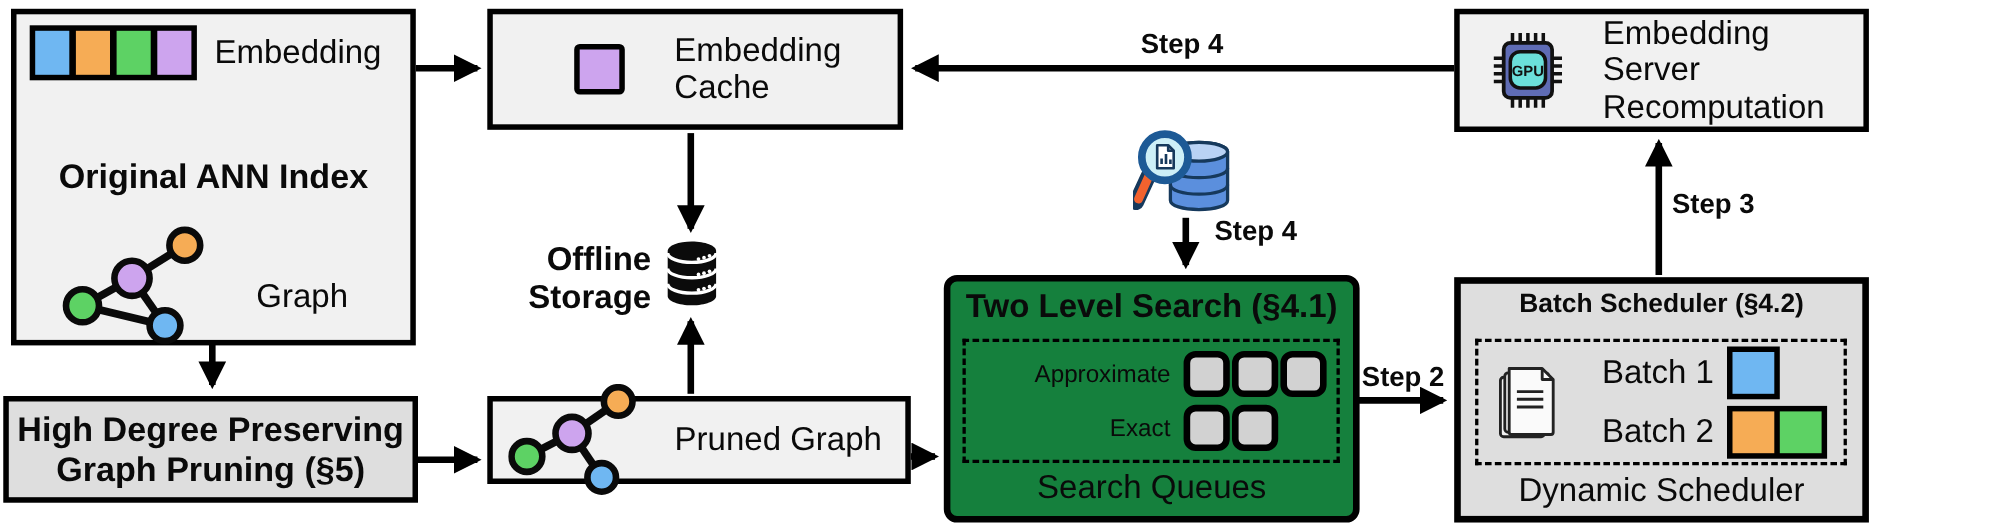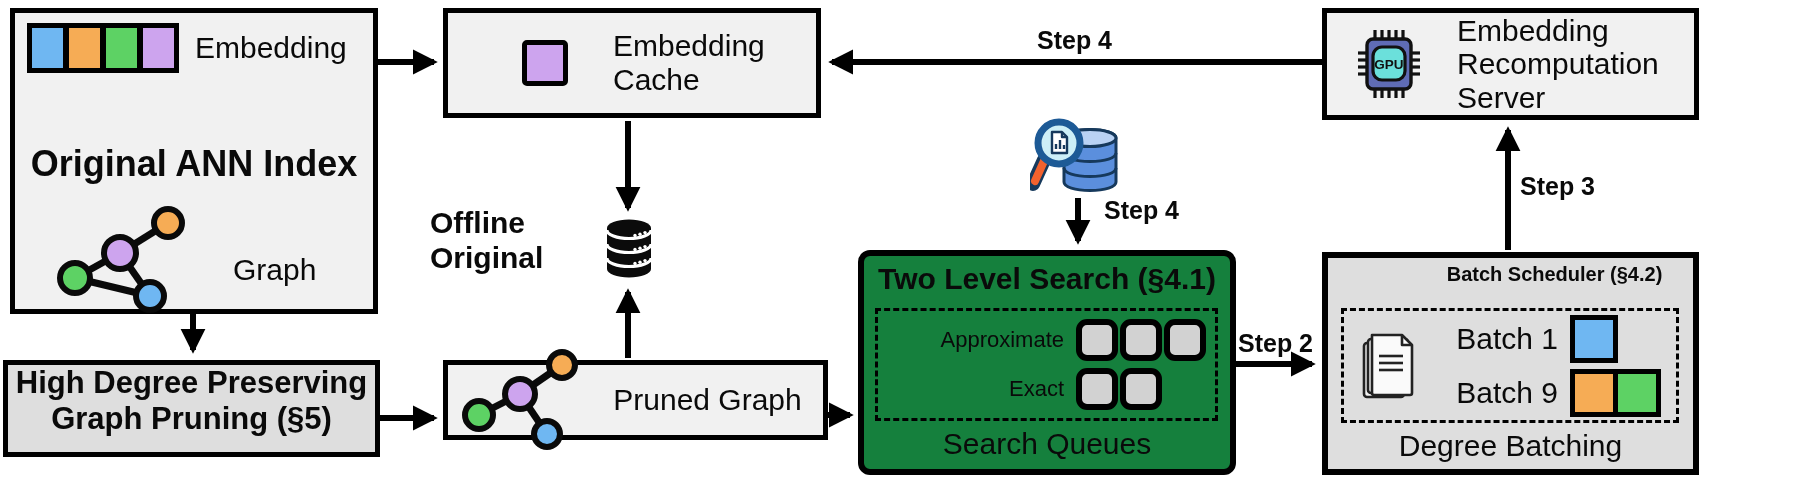--- a/index.html
+++ b/index.html
@@ -14,35 +14,35 @@
   
   .box-original{left:10px;top:8px;width:368px;height:306px;}
   .emb-row{position:absolute;left:12px;top:10px;display:flex;align-items:center;gap:16px;}
   .emb-strip{display:flex;background:#000;padding:5px;gap:6px;}
   .emb-sq{width:31px;height:40px;}
   .emb-sq.c1{background:var(--embedding-blue);}
   .emb-sq.c2{background:var(--embedding-orange);}
   .emb-sq.c3{background:var(--embedding-green);}
   .emb-sq.c4{background:var(--embedding-purple);}
   .emb-label{font-size:30px;}
-  .oai-title{position:absolute;left:0;top:130px;width:100%;text-align:center;font-size:36px;font-weight:bold;}
+  .oai-title{position:absolute;left:0;top:130px;width:100%;text-align:center;font-size:31px;font-weight:bold;}
   .oai-graph{position:absolute;left:38px;top:188px;}
   .oai-graph-label{position:absolute;left:218px;top:240px;font-size:30px;}
 
   
   .box-highdegree{left:3px;top:360px;width:377px;height:97px;display:flex;flex-direction:column;
-    align-items:center;font-size:31px;font-weight:bold;line-height:1.16;text-align:center;}
+    align-items:center;justify-content:center;font-size:31px;font-weight:bold;line-height:1.16;text-align:center;}
 
   
   .box-cache{left:443px;top:8px;width:378px;height:110px;display:flex;align-items:center;}
   .cache-sq{width:36px;height:36px;background:var(--embedding-purple);border:5px solid #000;border-radius:5px;margin-left:74px;}
   .cache-label{margin-left:45px;font-size:30px;line-height:1.13;}
 
   
-  .offline-label{left:430px;top:206px;width:162px;text-align:left;font-size:30px;font-weight:bold;line-height:1.15;}
+  .offline-label{left:430px;top:219px;width:162px;text-align:right;font-size:30px;font-weight:bold;line-height:1.15;}
   .db-icon{left:604px;top:217px;}
 
   
   .box-pruned{left:443px;top:360px;width:385px;height:80px;display:flex;align-items:center;}
   .pg-svg{margin-left:14px;}
   .pg-label{flex:1;text-align:center;font-size:30px;}
 
   
   .uq-label{left:870px;top:144px;font-size:30px;font-weight:bold;}
   .uq-icon{left:1030px;top:114px;}
@@ -53,21 +53,21 @@
   .tls-dashed{position:absolute;left:11px;right:12px;top:52px;height:113px;border:3px dashed #000;box-sizing:border-box;
     display:flex;flex-direction:column;justify-content:space-evenly;padding:0 6px;}
   .q-row{display:flex;align-items:center;}
   .q-label{width:180px;text-align:right;font-size:22px;padding-right:12px;flex:none;}
   .q-slots{display:flex;gap:2px;}
   .queue-slot{width:30px;height:30px;border:6px solid #000;border-radius:11px;background:var(--queue-slot-fill);}
   .tls-footer{position:absolute;left:0;bottom:8px;width:100%;text-align:center;font-size:30px;}
 
   
   .box-bs{left:1322px;top:252px;width:377px;height:223px;border-width:6px;background:var(--box-fill-dark);}
-  .bs-title{position:absolute;left:0;top:5px;width:100%;text-align:center;font-size:20px;font-weight:bold;margin-left:44px;}
+  .bs-title{position:absolute;left:0;top:5px;width:100%;text-align:center;font-size:24px;font-weight:bold;}
   .bs-dashed{position:absolute;left:13px;right:14px;top:50px;height:115px;border:3px dashed #000;box-sizing:border-box;
     display:flex;align-items:center;padding:0 6px;}
   .docs-wrap{margin-left:10px;flex:none;}
   .batch-rows{flex:1;display:flex;flex-direction:column;gap:6px;}
   .b-row{display:flex;align-items:center;}
   .b-label{width:140px;text-align:right;font-size:30px;flex:none;}
   .b-squares{margin-left:12px;display:flex;background:#000;padding:5px;gap:5px;}
   .b-sq{width:38px;height:38px;}
   .b-sq.blue{background:var(--embedding-blue);}
   .b-sq.orange{background:var(--embedding-orange);}
@@ -130,21 +130,21 @@
   <div class="box box-cache">
     <div class="cache-sq"></div>
     <div class="cache-label">
       <div>Embedding</div>
       <div>Cache</div>
     </div>
   </div>
 
   <div class="abs offline-label">
     <div>Offline</div>
-    <div>Original</div>
+    <div>Storage</div>
   </div>
   <svg class="abs db-icon" width="50" height="62" viewBox="0 0 50 62">
     <path d="M3,11 C3,6.3 12.8,2.5 25,2.5 C37.2,2.5 47,6.3 47,11 V52 C47,56.7 37.2,60.5 25,60.5 C12.8,60.5 3,56.7 3,52 Z" fill="#0b0b0b"></path>
     <path d="M3,13 C3,17.7 12.8,21.5 25,21.5 C37.2,21.5 47,17.7 47,13" stroke="#fff" stroke-width="3" fill="none"></path>
     <path d="M3,27 C3,31.7 12.8,35.5 25,35.5 C37.2,35.5 47,31.7 47,27" stroke="#fff" stroke-width="3" fill="none"></path>
     <path d="M3,41 C3,45.7 12.8,49.5 25,49.5 C37.2,49.5 47,45.7 47,41" stroke="#fff" stroke-width="3" fill="none"></path>
     <g fill="#fff">
       <circle cx="31" cy="18.5" r="1.7"></circle>
         <circle cx="36" cy="17.3" r="1.7"></circle>
         <circle cx="41" cy="15.6" r="1.7"></circle>
@@ -228,29 +228,29 @@
         </g>
       </svg>
       <div class="batch-rows">
         <div class="b-row">
           <div class="b-label">Batch 1</div>
           <div class="b-squares">
             <div class="b-sq blue"></div>
           </div>
         </div>
         <div class="b-row">
-          <div class="b-label">Batch 9</div>
+          <div class="b-label">Batch 2</div>
           <div class="b-squares">
             <div class="b-sq orange"></div>
             <div class="b-sq green"></div>
           </div>
         </div>
       </div>
     </div>
-    <div class="bs-footer">Degree Batching</div>
+    <div class="bs-footer">Dynamic Scheduler</div>
   </div>
 
   <div class="box box-ers">
     <svg class="gpu-wrap" width="68" height="74" viewBox="0 0 68 74">
       <g stroke="#111" stroke-width="3.2">
         <line x1="20" y1="3" x2="20" y2="12"></line>
           <line x1="27" y1="3" x2="27" y2="12"></line>
           <line x1="34" y1="3" x2="34" y2="12"></line>
           <line x1="41" y1="3" x2="41" y2="12"></line>
           <line x1="48" y1="3" x2="48" y2="12"></line>
@@ -267,22 +267,22 @@
           <line x1="56" y1="33" x2="65" y2="33"></line>
           <line x1="56" y1="40" x2="65" y2="40"></line>
           <line x1="56" y1="47" x2="65" y2="47"></line>
       </g>
       <rect x="12" y="12" width="44" height="50" rx="6" fill="var(--chip-body)" stroke="#111" stroke-width="3.4"></rect>
       <rect x="18" y="20" width="32" height="33" rx="9" fill="var(--chip-inner)" stroke="#111" stroke-width="3.2"></rect>
       <text x="34" y="42" text-anchor="middle" font-size="13.5" font-weight="bold" fill="#111">GPU</text>
     </svg>
     <div class="ers-label">
       <div>Embedding</div>
+      <div>Server</div>
       <div>Recomputation</div>
-      <div>Server</div>
     </div>
   </div>
 
   <div class="step step1">Step 4</div>
   <div class="step step2">Step 2</div>
   <div class="step step3">Step 3</div>
   <div class="step step4">Step 4</div>
 
   <svg class="arrow-layer" viewBox="0 0 1817 481">
     <defs>

